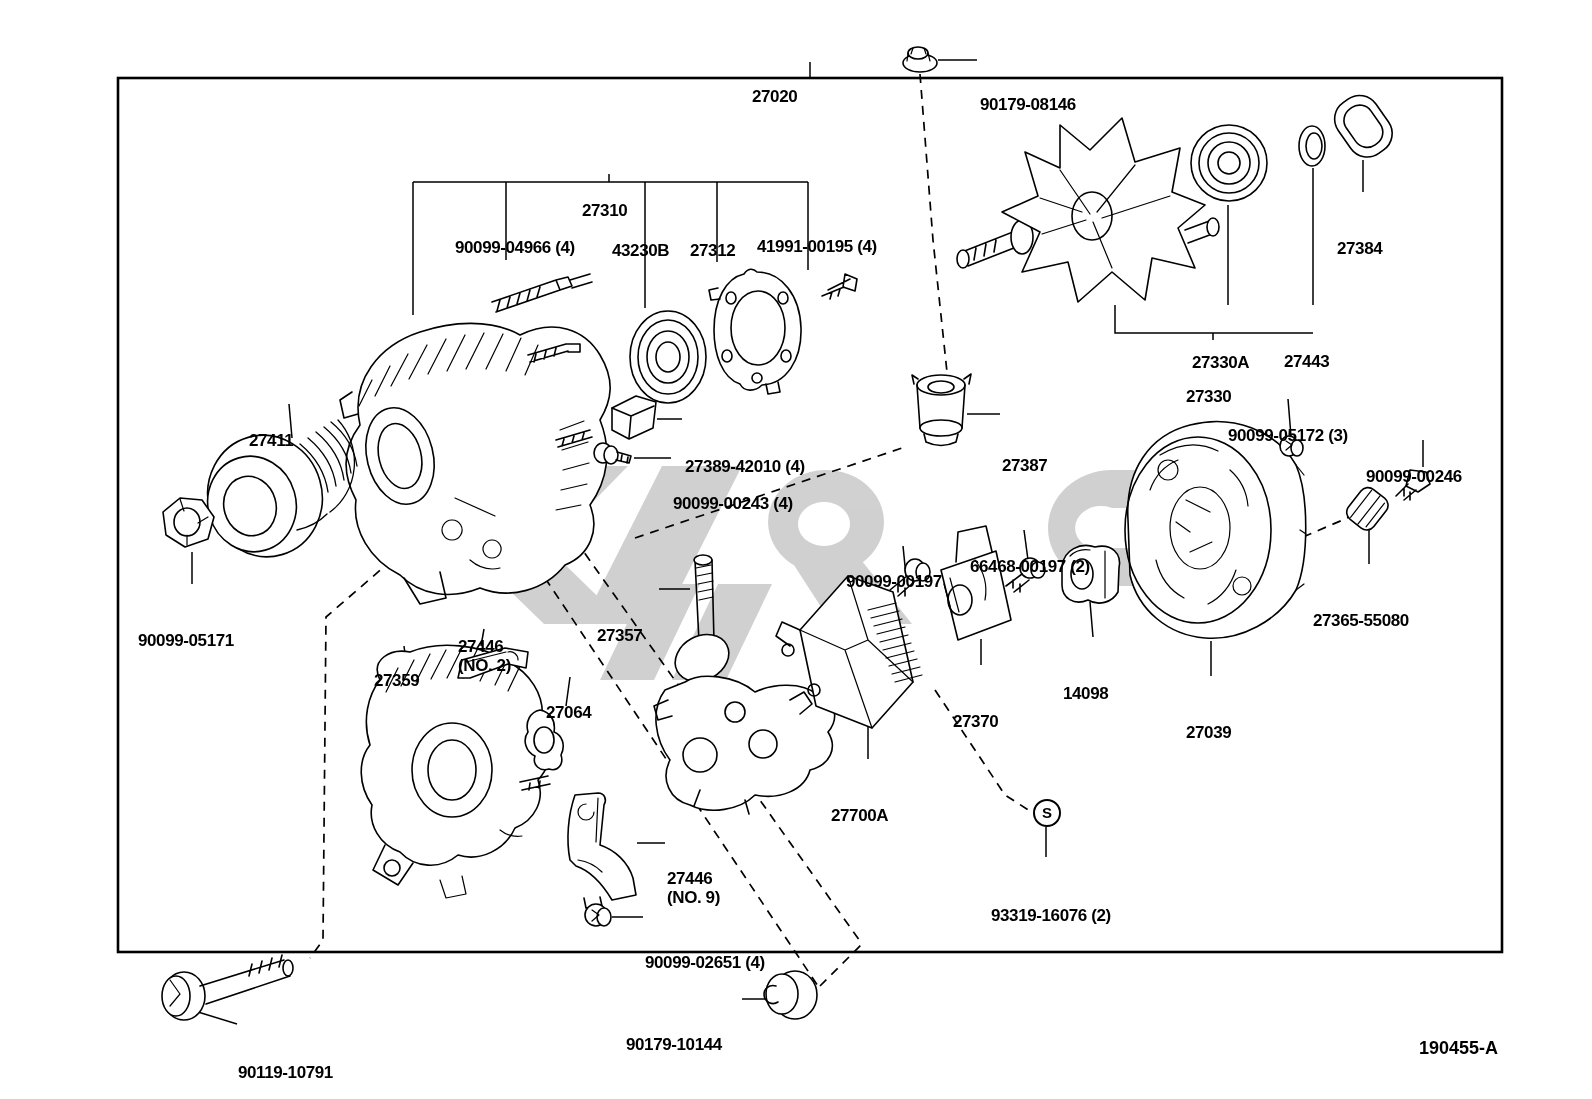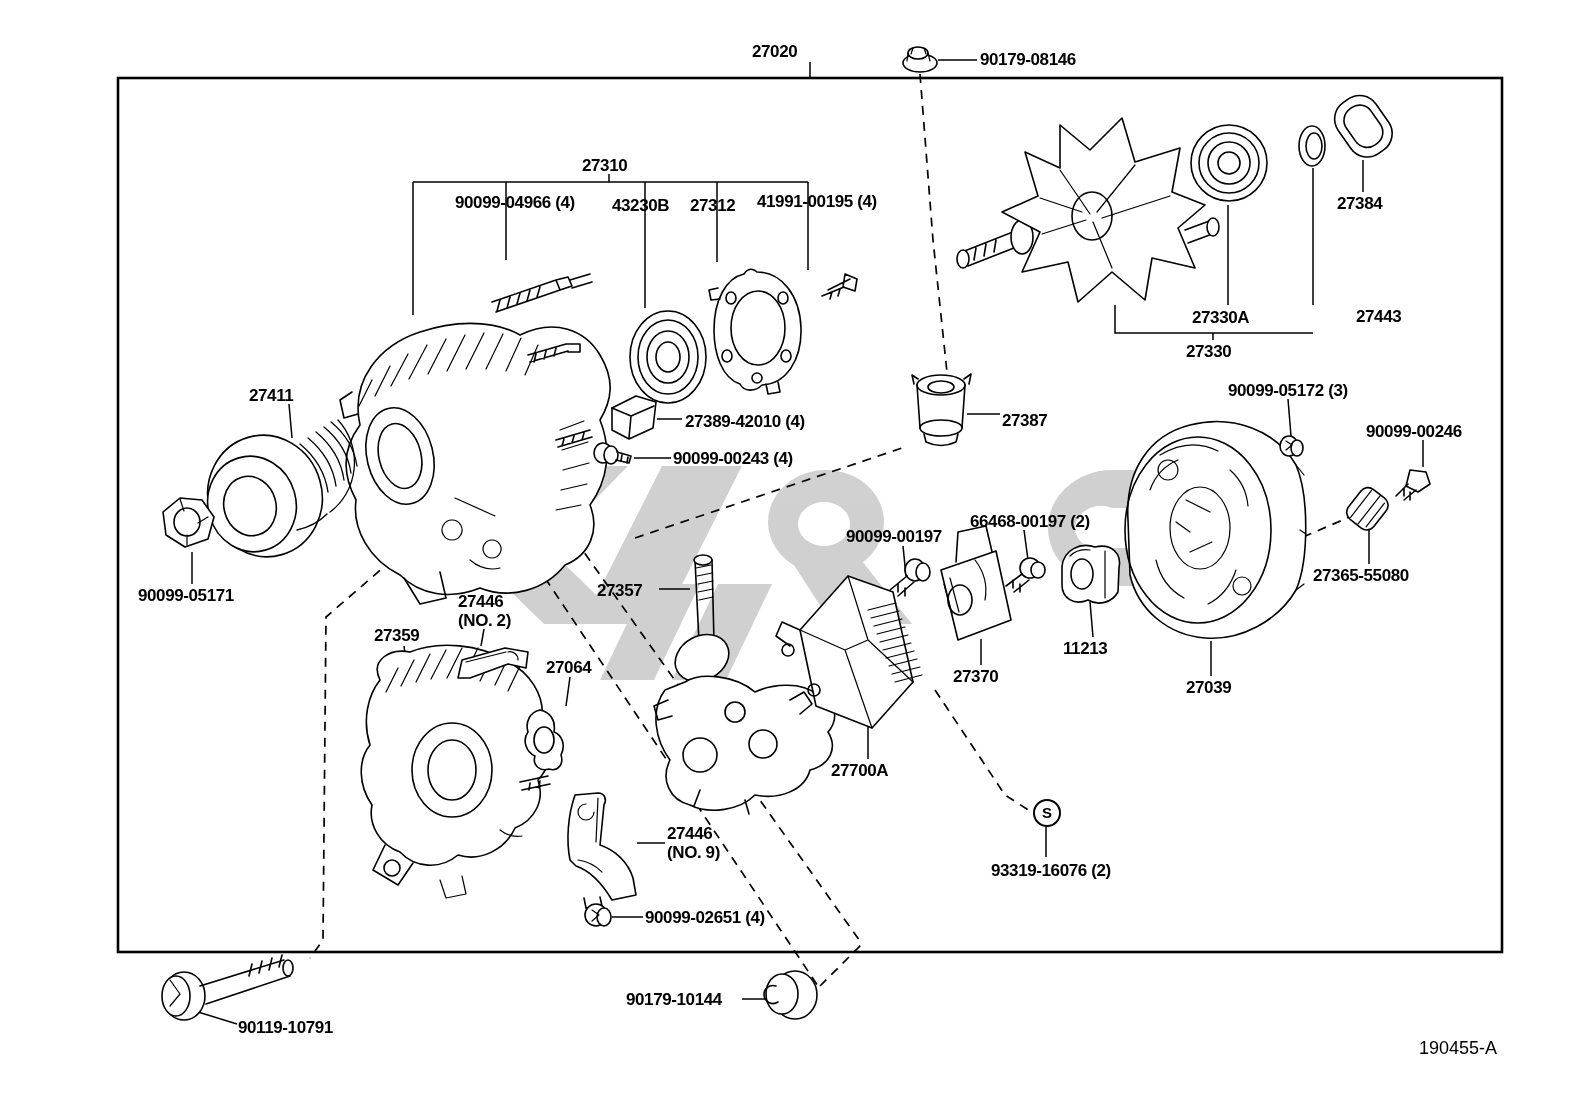--- a/index.html
+++ b/index.html
@@ -1,23 +1,23 @@
 <!DOCTYPE html>
 <html><head>
 <meta charset="utf-8">
 <style>
   html,body{margin:0;padding:0;background:#fff;}
   #canvas{position:relative;width:1592px;height:1099px;background:#ffffff;overflow:hidden;
           font-family:"Liberation Sans",sans-serif;}
   #art{position:absolute;left:0;top:0;}
   .lbl{position:absolute;font-weight:bold;font-size:17px;line-height:19px;letter-spacing:-0.4px;
-       color:#000;white-space:nowrap;font-family:"Liberation Sans",sans-serif;}
+       color:#000;white-space:nowrap;font-family:"Liberation Sans",sans-serif;margin-top:45px;}
   .s-circ{position:absolute;left:1033px;top:799px;width:24px;height:24px;border:2px solid #000;
           border-radius:50%;text-align:center;font:bold 15px/24px "Liberation Sans",sans-serif;color:#000;}
-  .fig{position:absolute;left:1419px;top:1038px;font-weight:normal;font-size:18px;letter-spacing:0;
+  .fig{position:absolute;left:1419px;top:1038px;font-weight:bold;font-size:18px;letter-spacing:0;
        color:#000;font-family:"Liberation Sans",sans-serif;}
 </style>
 </head>
 <body>
 
 <div id="canvas">
 
 <svg id="art" width="1592" height="1099" viewBox="0 0 1592 1099">
 
   <g fill="#cccccc" stroke="none" opacity="0.9">
@@ -310,33 +310,33 @@
 
   <div class="lbl" style="left:752px;top:42px">27020</div>
   <div class="lbl" style="left:980px;top:50px">90179-08146</div>
   <div class="lbl" style="left:582px;top:156px">27310</div>
   <div class="lbl" style="left:455px;top:193px">90099-04966 (4)</div>
   <div class="lbl" style="left:612px;top:196px">43230B</div>
   <div class="lbl" style="left:690px;top:196px">27312</div>
   <div class="lbl" style="left:757px;top:192px">41991-00195 (4)</div>
   <div class="lbl" style="left:1337px;top:194px">27384</div>
   <div class="lbl" style="left:1192px;top:308px">27330A</div>
-  <div class="lbl" style="left:1356px;top:307px">27443</div>
+  <div class="lbl" style="left:1284px;top:307px">27443</div>
   <div class="lbl" style="left:1186px;top:342px">27330</div>
   <div class="lbl" style="left:249px;top:386px">27411</div>
   <div class="lbl" style="left:138px;top:586px">90099-05171</div>
   <div class="lbl" style="left:685px;top:412px">27389-42010 (4)</div>
   <div class="lbl" style="left:673px;top:449px">90099-00243 (4)</div>
   <div class="lbl" style="left:1002px;top:411px">27387</div>
   <div class="lbl" style="left:1228px;top:381px">90099-05172 (3)</div>
   <div class="lbl" style="left:1366px;top:422px">90099-00246</div>
   <div class="lbl" style="left:1313px;top:566px">27365-55080</div>
   <div class="lbl" style="left:846px;top:527px">90099-00197</div>
   <div class="lbl" style="left:970px;top:512px">66468-00197 (2)</div>
-  <div class="lbl" style="left:1063px;top:639px">11213</div>
+  <div class="lbl" style="left:1063px;top:639px">14098</div>
   <div class="lbl" style="left:953px;top:667px">27370</div>
   <div class="lbl" style="left:1186px;top:678px">27039</div>
   <div class="lbl" style="left:597px;top:581px">27357</div>
   <div class="lbl" style="left:546px;top:658px">27064</div>
   <div class="lbl" style="left:831px;top:761px">27700A</div>
   <div class="lbl" style="left:458px;top:592px"><span>27446</span><br><span>(NO. 2)</span></div>
   <div class="lbl" style="left:374px;top:626px">27359</div>
   <div class="lbl" style="left:667px;top:824px"><span>27446</span><br><span>(NO. 9)</span></div>
   <div class="lbl" style="left:645px;top:908px">90099-02651 (4)</div>
   <div class="lbl" style="left:991px;top:861px">93319-16076 (2)</div>

